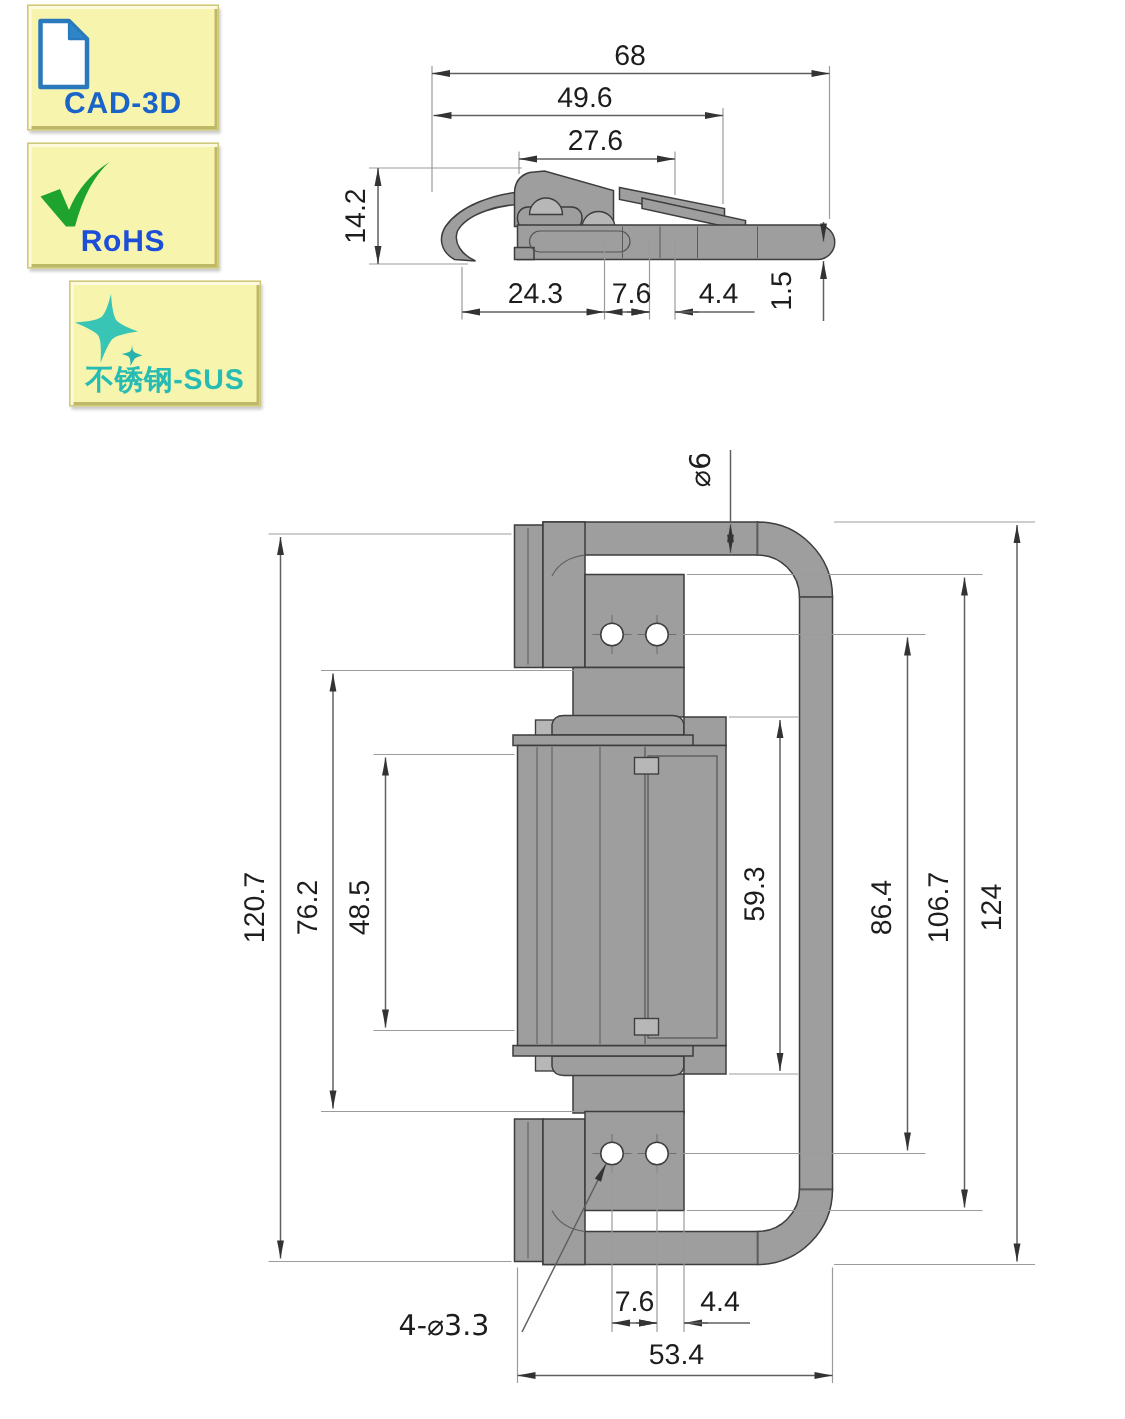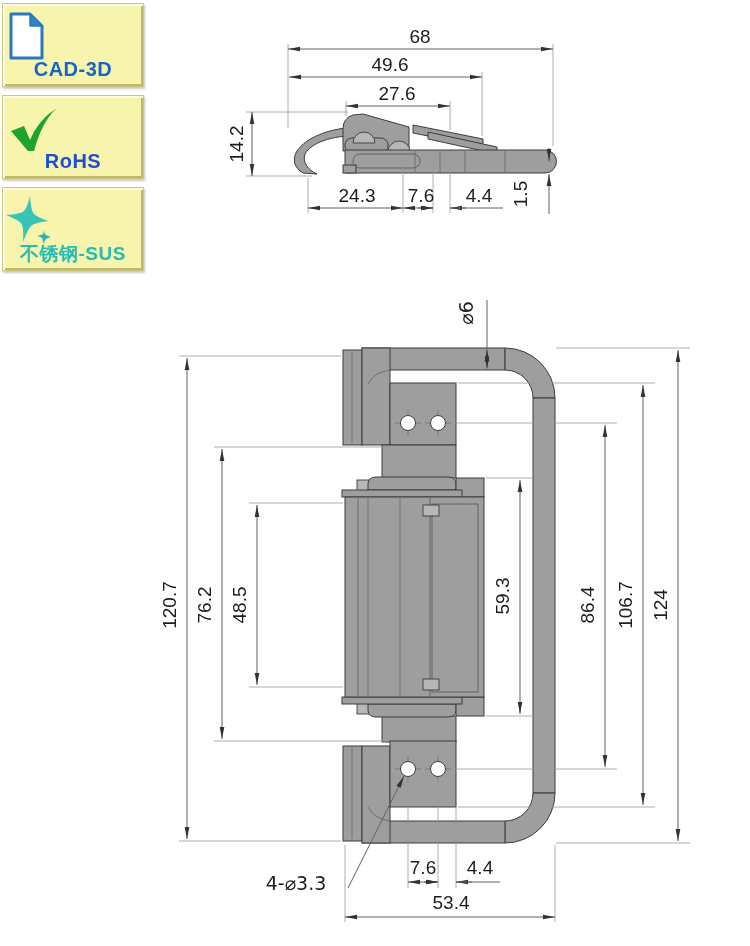--- a/index.html
+++ b/index.html
@@ -1,26 +1,26 @@
 <!DOCTYPE html>
 <html><head>
 <meta charset="utf-8">
 <style>
   html,body{margin:0;padding:0;background:#ffffff;}
   .stage{position:relative;width:750px;height:946px;background:#ffffff;overflow:hidden;
          font-family:"Liberation Sans",sans-serif;}
   
-  .badge{position:absolute;left:2px;width:142px;height:84px;background:#f7f4ae;
+  .badge{position:absolute;left:18px;width:128px;height:84px;background:#f7f4ae;
          border:1px solid #cdc87e;
          box-shadow:inset 2px 2px 0 #fdfbdf, inset -2px -2px 0 #bdb968, 1px 2px 2px rgba(0,0,0,.22);
          display:flex;flex-direction:column;align-items:center;justify-content:flex-end;
          box-sizing:border-box;padding-bottom:7px;cursor:pointer;}
   .badge .ic{position:absolute;top:7px;left:0;right:0;display:flex;justify-content:center;}
   .badge .lbl{font-weight:bold;font-size:20px;letter-spacing:.5px;line-height:1;}
-  #badge-cad{top:3px;}  #badge-rohs{top:95px;} #badge-sus{top:187px;}
+  #badge-cad{top:3px;}  #badge-rohs{top:95px;} #badge-sus{top:187px;margin-left:28px;}
   #badge-cad .lbl{color:#1a63c8;}
   #badge-rohs .lbl{color:#1d4ed8;}
   #badge-sus .lbl{color:#26bcb4;font-size:19px;}
   
   svg{position:absolute;inset:0;}
   .part{fill:#9e9e9e;stroke:#3d3d3d;stroke-width:1;}
   .part-light{fill:#b7b7b7;stroke:#3d3d3d;stroke-width:0.9;}
   .seam{stroke:#5c5c5c;stroke-width:0.7;fill:none;}
   .inner{fill:none;stroke:#545454;stroke-width:0.8;}
   .hole{fill:#ffffff;stroke:#3d3d3d;stroke-width:1;}

